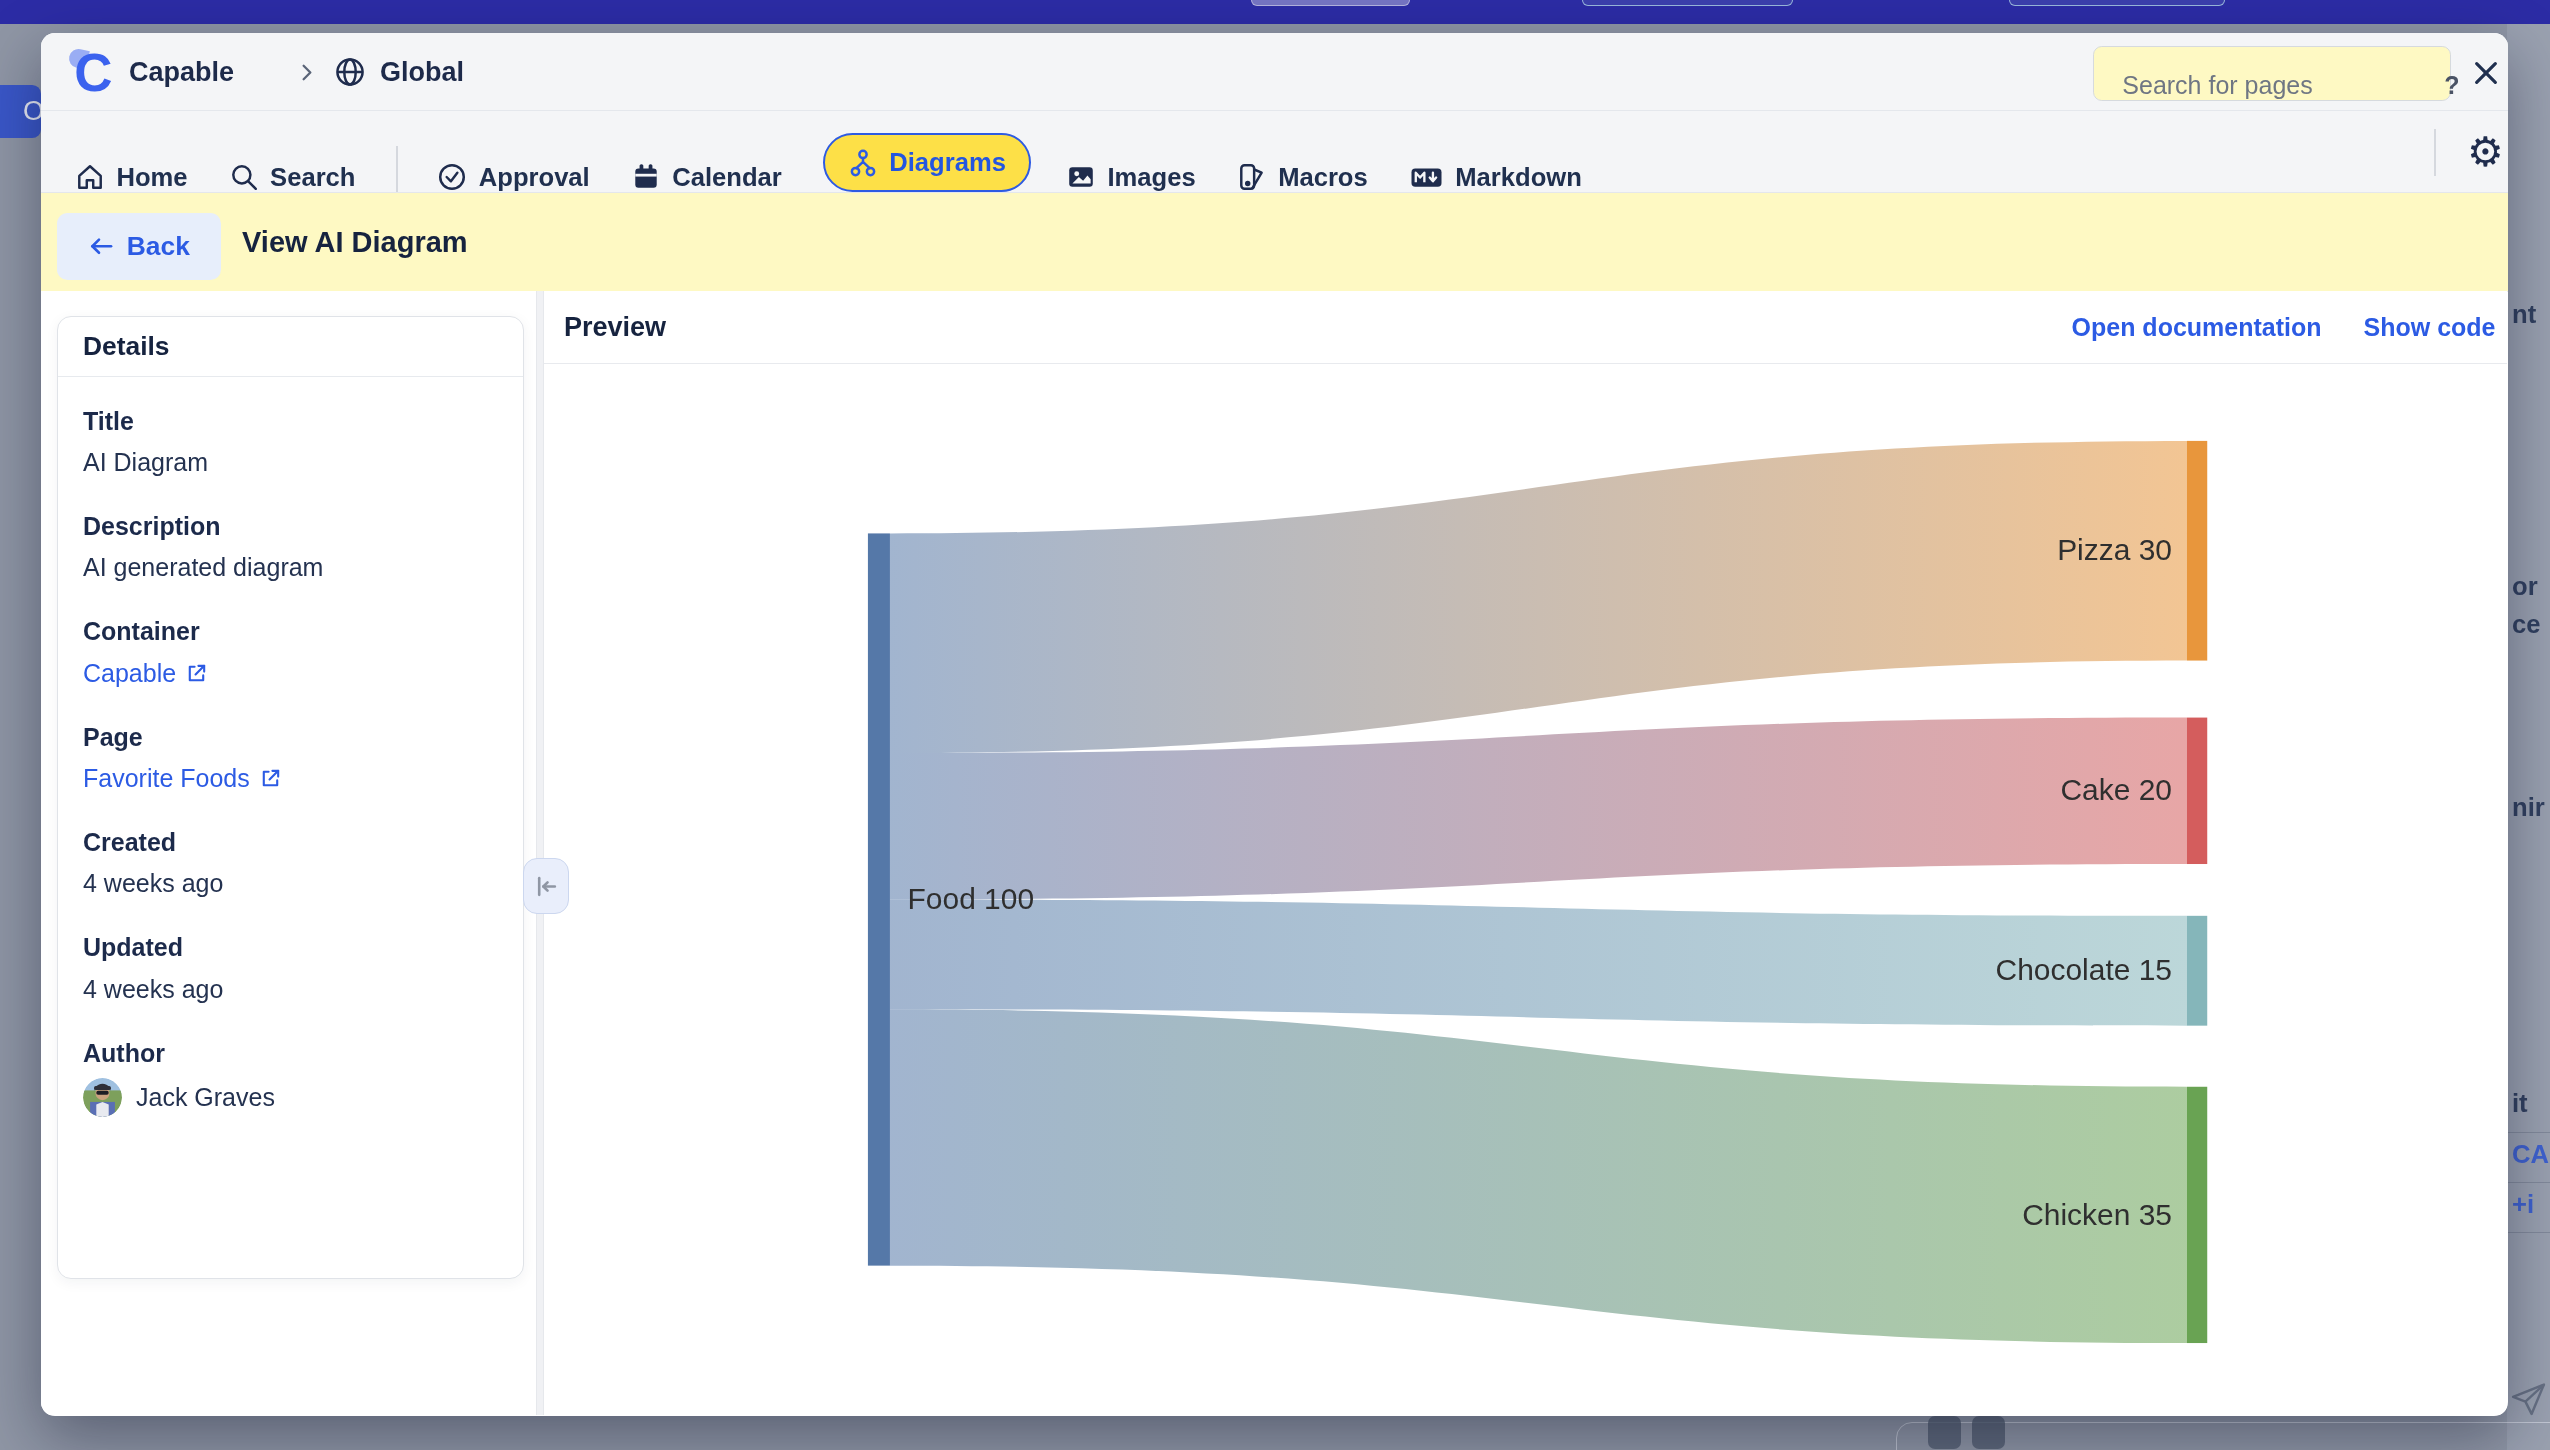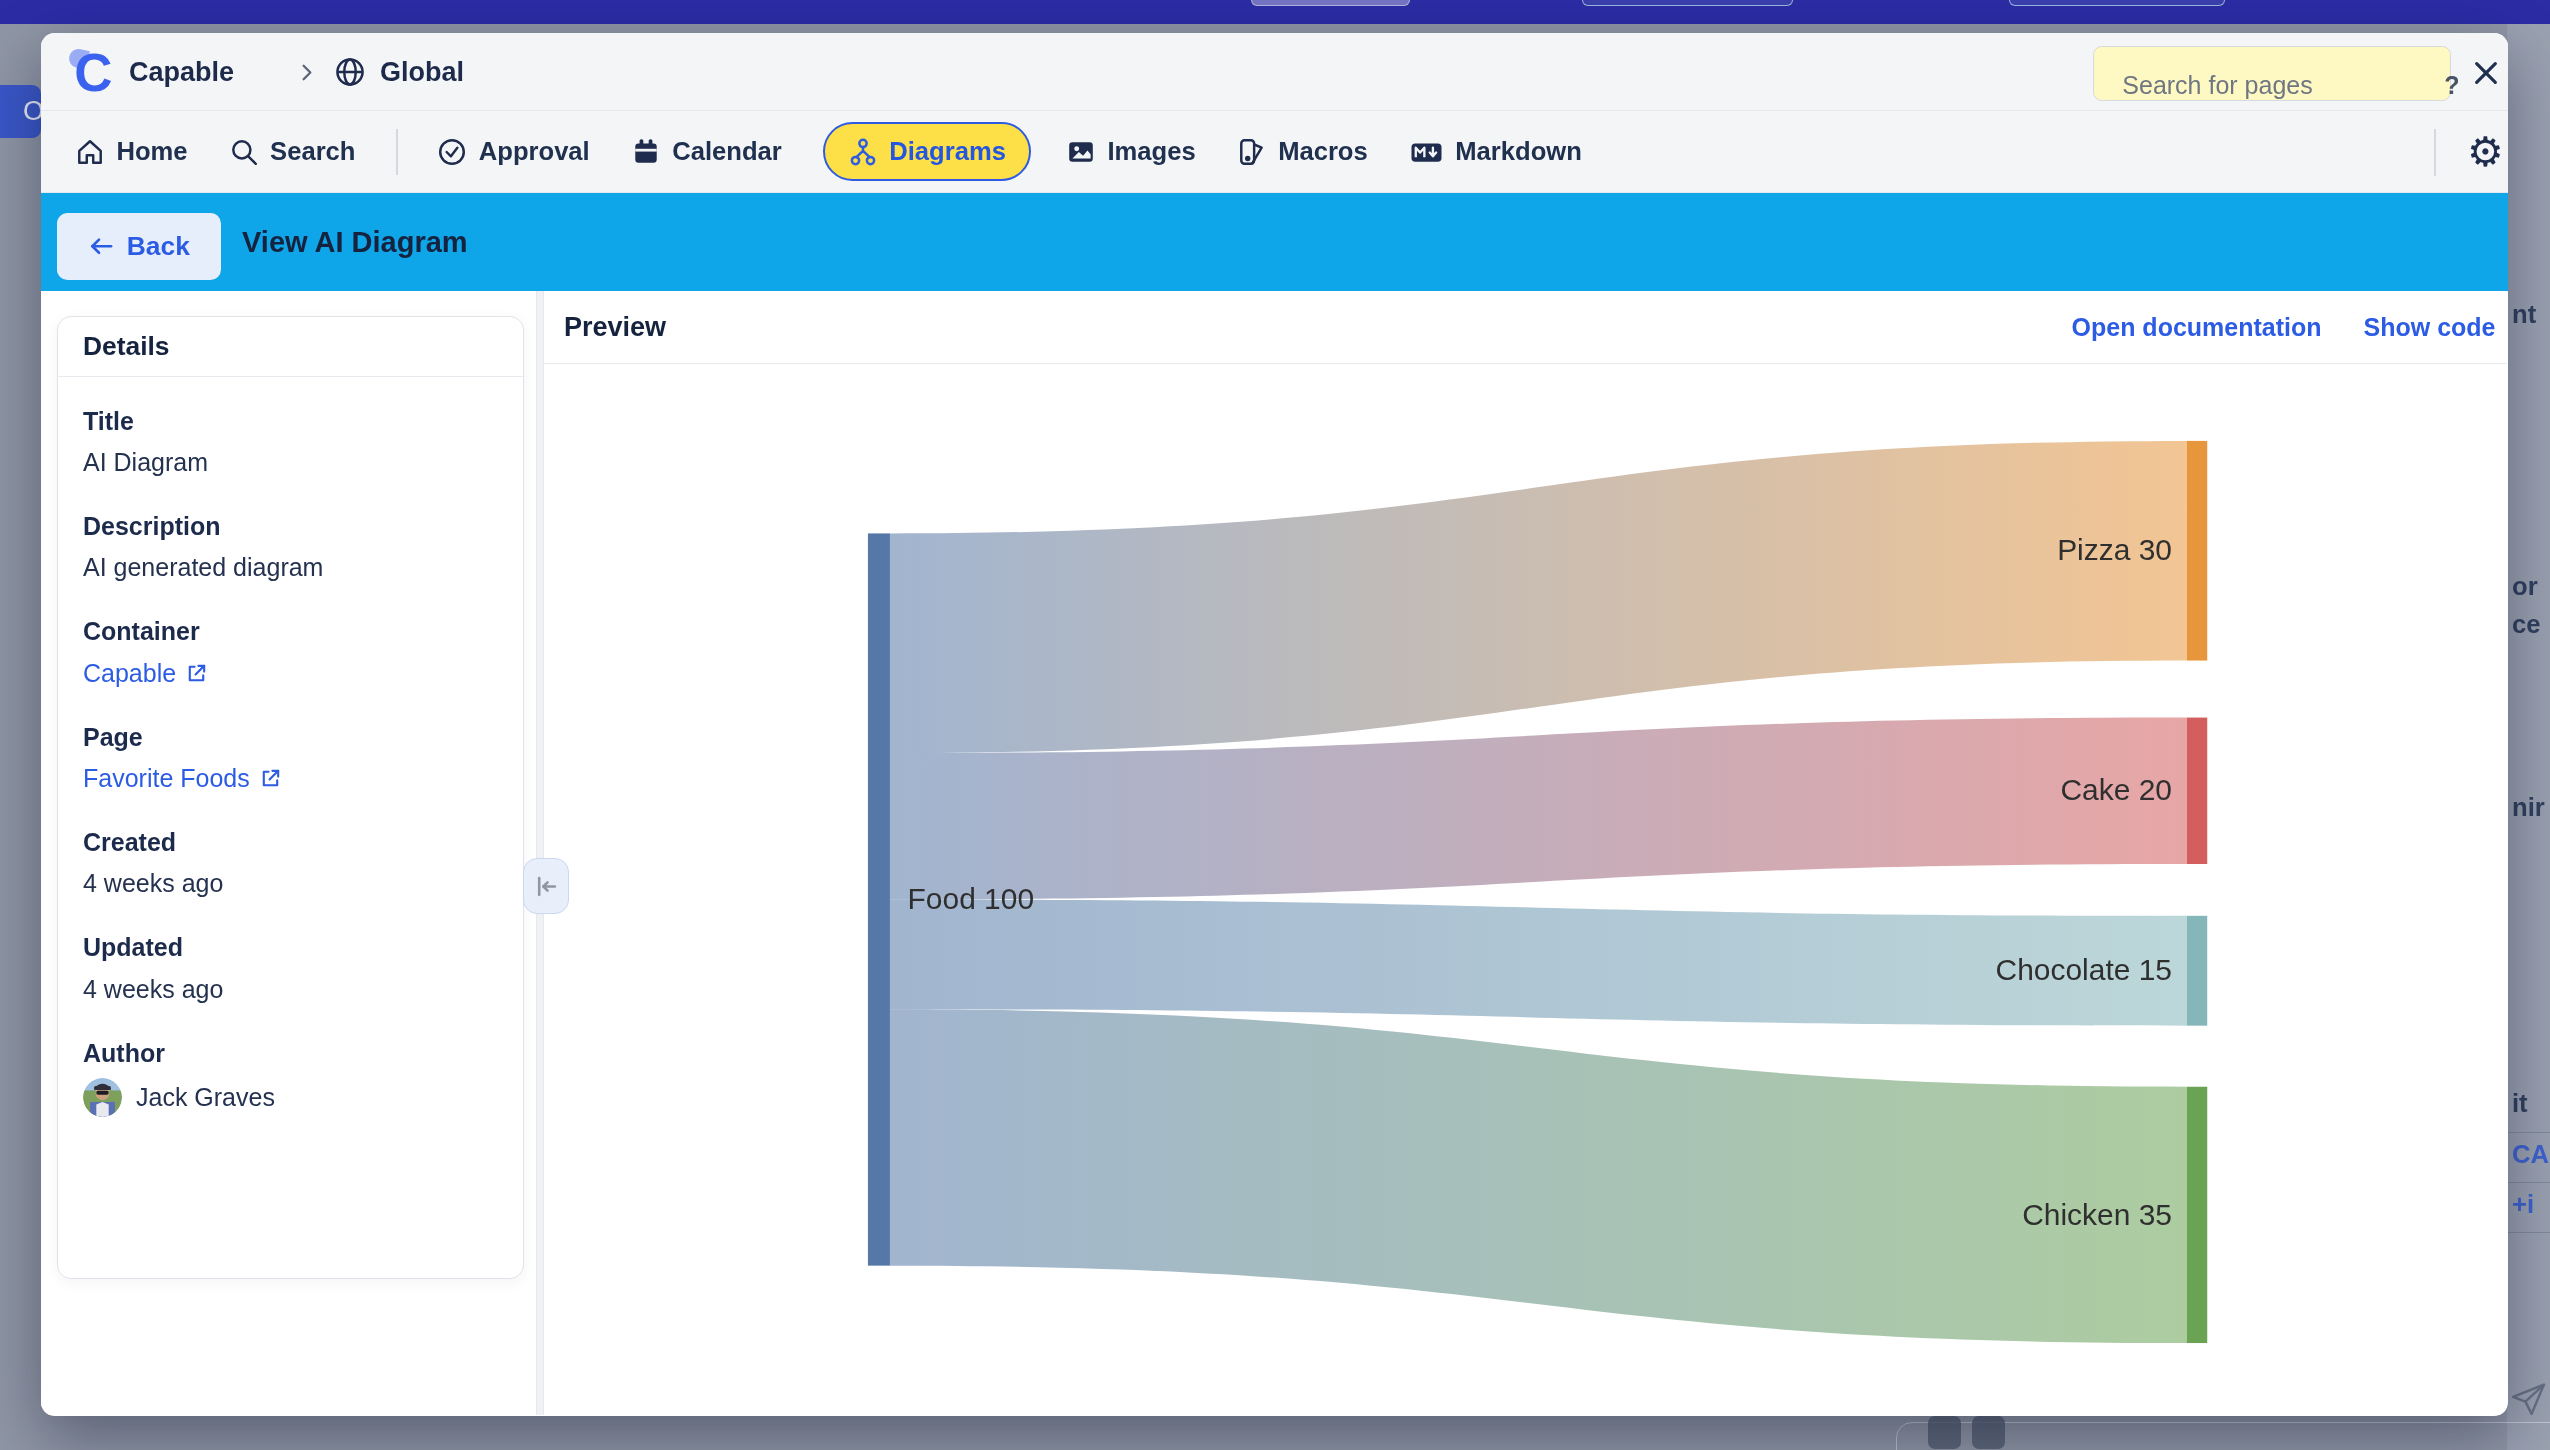--- a/index.html
+++ b/index.html
@@ -33,28 +33,28 @@
   .crumb { position:absolute; top:0; height:78px; display:flex; align-items:center; font-size:27px; font-weight:600; color:#1d2a4a; }
   .crumb.app { left:88px; }
   .crumb.space { left:293px; gap:14px; }
   .crumb-chevron { position:absolute; left:254px; top:0; height:78px; display:flex; align-items:center; }
   .search-box { position:absolute; left:2052px; top:13.2px; width:358px; height:55px; background:#fef9c3; border:1.8px solid #d6dade; border-radius:8.8px; display:flex; align-items:flex-end; padding:0 16px; }
   .search-box input { border:none; outline:none; flex:1; font-size:25px; font-family:"Liberation Sans", sans-serif; color:#37415a; margin-left:12.3px; background:transparent; }
   .search-box input::placeholder { color:#6f7683; }
   .search-help { font-size:25px; font-weight:600; color:#4a5366; }
   .close-btn { position:absolute; left:2423px; top:17.6px; width:44px; height:44px; display:flex; align-items:center; justify-content:center; cursor:pointer; background:none; border:none; }
 
-  .modal-nav { position:absolute; left:0; top:78px; width:2467px; height:82px; background:#f4f5f7; border-bottom:0.9px solid #e4e7ec; display:flex; align-items:center; padding-left:34px; }
+  .modal-nav { position:absolute; left:0; top:78px; width:2467px; height:82px; background:#f4f5f7; border-bottom:0.9px solid #e4e7ec; display:flex; align-items:flex-end; padding-left:34px; }
   .nav-item { display:flex; align-items:center; gap:11.5px; font-size:25.6px; font-weight:600; color:#20304f; margin-right:41px; cursor:pointer; text-decoration:none; }
   .nav-item.active { border:2.2px solid #2e5be2; background:#fde047; color:#2456e0; border-radius:35px; padding:12.3px 23px; margin-right:35px; }
   .nav-sep { width:1.8px; height:46px; background:#d5d8de; margin:0 39px 0 0; }
   .nav-gear { position:absolute; left:2422px; top:0; height:82px; width:45px; display:flex; align-items:center; justify-content:center; font-size:41px; color:#1f2c4d; cursor:pointer; background:none; border:none; }
   .nav-right-sep { position:absolute; left:2393px; top:17.6px; width:1.8px; height:47px; background:#d5d8de; }
 
-  .modal-toolbar { position:absolute; left:0; top:160px; width:2467px; height:99px; background:#0ea5e9; border-bottom:0.9px solid #e8eaee; }
+  .modal-toolbar { position:absolute; left:0; top:160px; width:2467px; height:99px; background:#fef9c3; border-bottom:0.9px solid #e8eaee; }
   .back-btn { position:absolute; left:16px; top:20px; width:164px; height:67px; background:#e7eefb; border:none; border-radius:10.6px; display:flex; align-items:center; justify-content:center; gap:12.3px; font-size:26.4px; font-weight:600; color:#2c5be4; cursor:pointer; font-family:"Liberation Sans", sans-serif; }
   .page-title { position:absolute; left:201px; top:0; height:99px; display:flex; align-items:center; font-size:29px; font-weight:700; color:#16233f; }
 
   .left-col { position:absolute; left:0; top:258px; width:495px; height:1124px; background:#ffffff; }
   .v-divider { position:absolute; left:495px; top:258px; width:8px; height:1124px; background:#f0f1f4; border-left:0.9px solid #e6e8ec; border-right:0.9px solid #e6e8ec; }
   .preview-panel { position:absolute; left:503px; top:258px; width:1963px; height:1124px; background:#ffffff; }
   .preview-header { position:absolute; left:0; top:0; width:1963px; height:73px; border-bottom:0.9px solid #e8eaee; display:flex; align-items:center; padding:0 11.5px 0 20px; }
   .preview-title { font-size:27px; font-weight:700; color:#16233f; }
   .preview-links { margin-left:auto; display:flex; gap:42px; }
   .preview-link { font-size:25px; font-weight:600; color:#2c5be4; text-decoration:none; cursor:pointer; }

